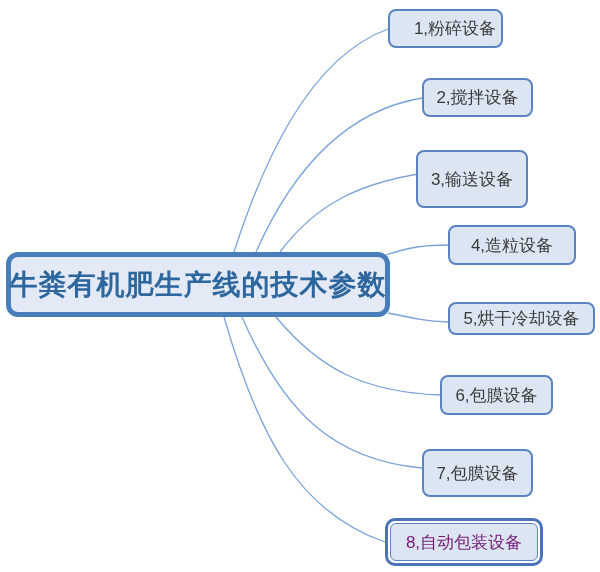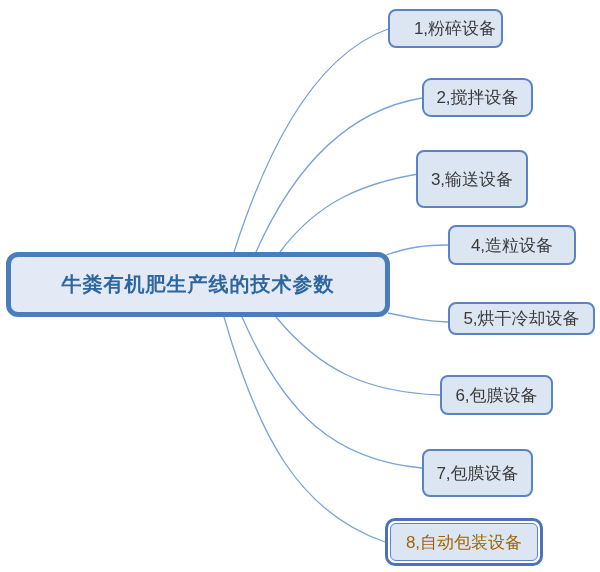--- a/index.html
+++ b/index.html
@@ -42,28 +42,28 @@
     top: 252px;
     width: 384px;
     height: 65px;
     box-sizing: border-box;
     display: flex;
     align-items: center;
     justify-content: center;
     background: #e3e9f5;
     border: 5px solid #4a7ebb;
     border-radius: 12px;
-    font-size: 20px;
+    font-size: 28px;
     font-weight: bold;
     color: #2e669e;
     letter-spacing: 1px;
     white-space: nowrap;
   }
   .n1 { left: 388px; top: 9px;   width: 115px; height: 39px; padding-left: 19px; }
-  .n2 { left: 422px; top: 78px;  width: 111px; height: 39px; border-radius: 9px; }
+  .n2 { left: 422px; top: 78px;  width: 111px; height: 39px; }
   .n3 { left: 416px; top: 150px; width: 112px; height: 58px; }
   .n4 { left: 448px; top: 225px; width: 128px; height: 40px; }
   .n5 { left: 448px; top: 302px; width: 147px; height: 33px; }
   .n6 { left: 440px; top: 375px; width: 113px; height: 40px; }
   .n7 { left: 422px; top: 449px; width: 111px; height: 48px; }
   .selected-wrap {
     position: absolute;
     left: 385px; top: 518px;
     width: 158px; height: 48px;
     box-sizing: border-box;
@@ -77,21 +77,21 @@
     left: 0; top: 0;
     width: 100%; height: 100%;
     box-sizing: border-box;
     display: flex;
     align-items: center;
     justify-content: center;
     background: #dce6f2;
     border: 1.5px solid #5b83c2;
     border-radius: 6px;
     font-size: 17px;
-    color: #a16207;
+    color: #701a75;
     white-space: nowrap;
   }
 </style>
 </head>
 <body>
 
 <div class="canvas">
 
   <svg class="connectors" viewBox="0 0 600 572" xmlns="http://www.w3.org/2000/svg">
     <g fill="none" stroke="#7aa3d9" stroke-width="1.3">

